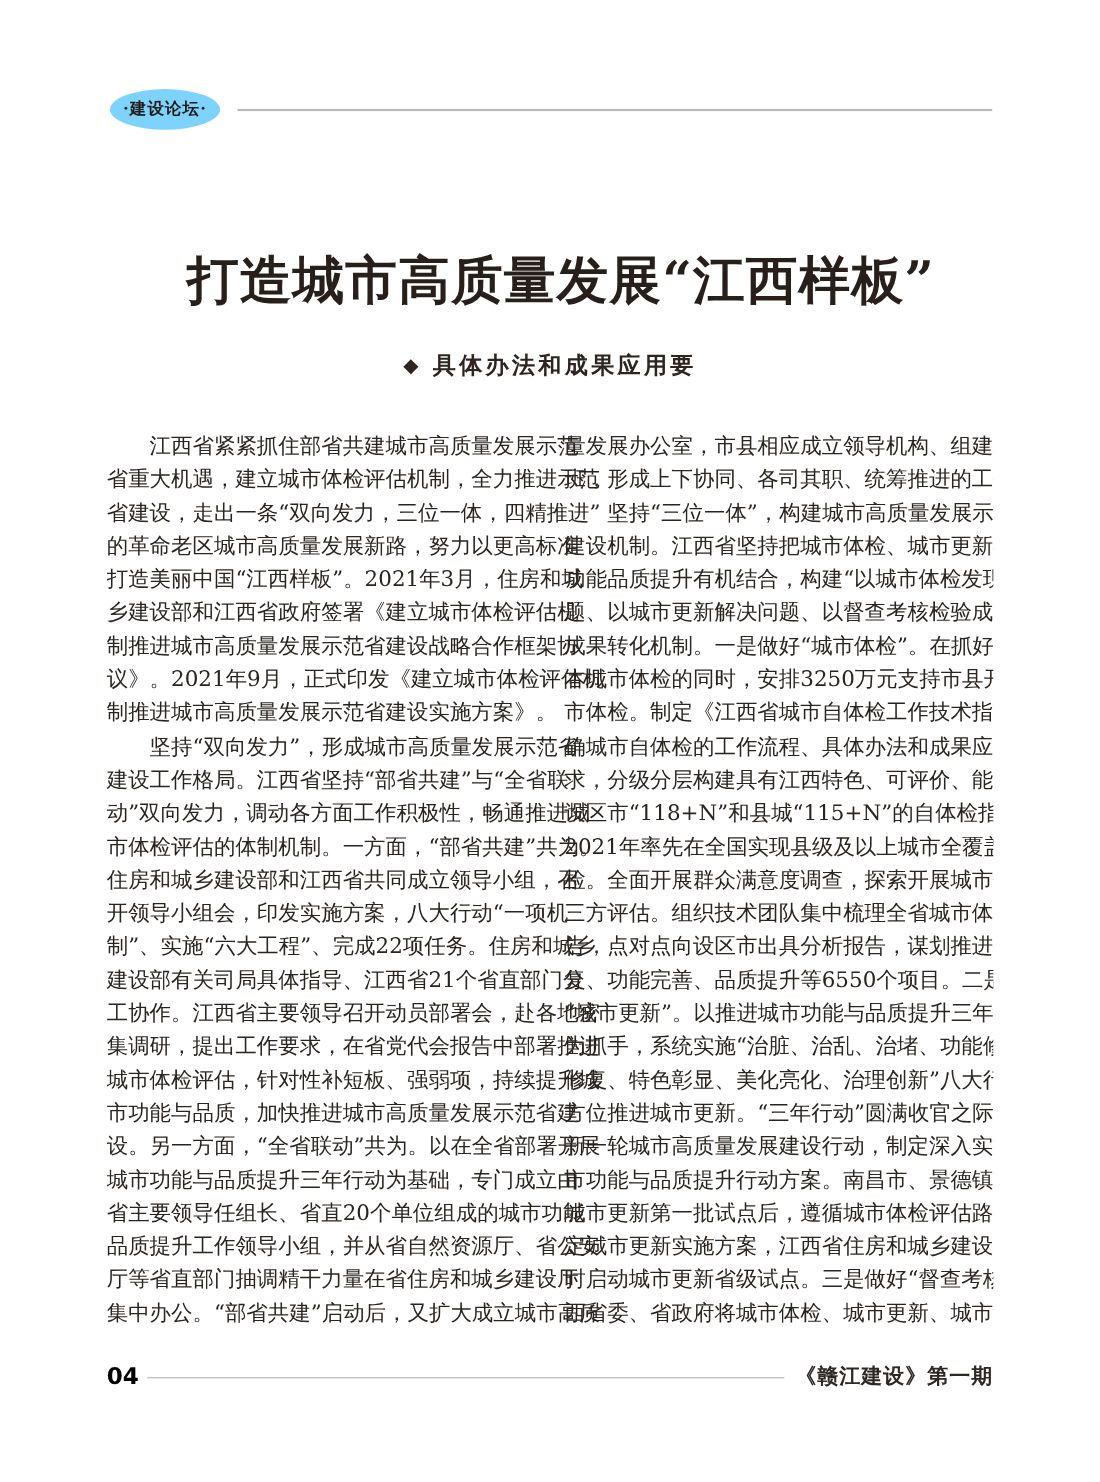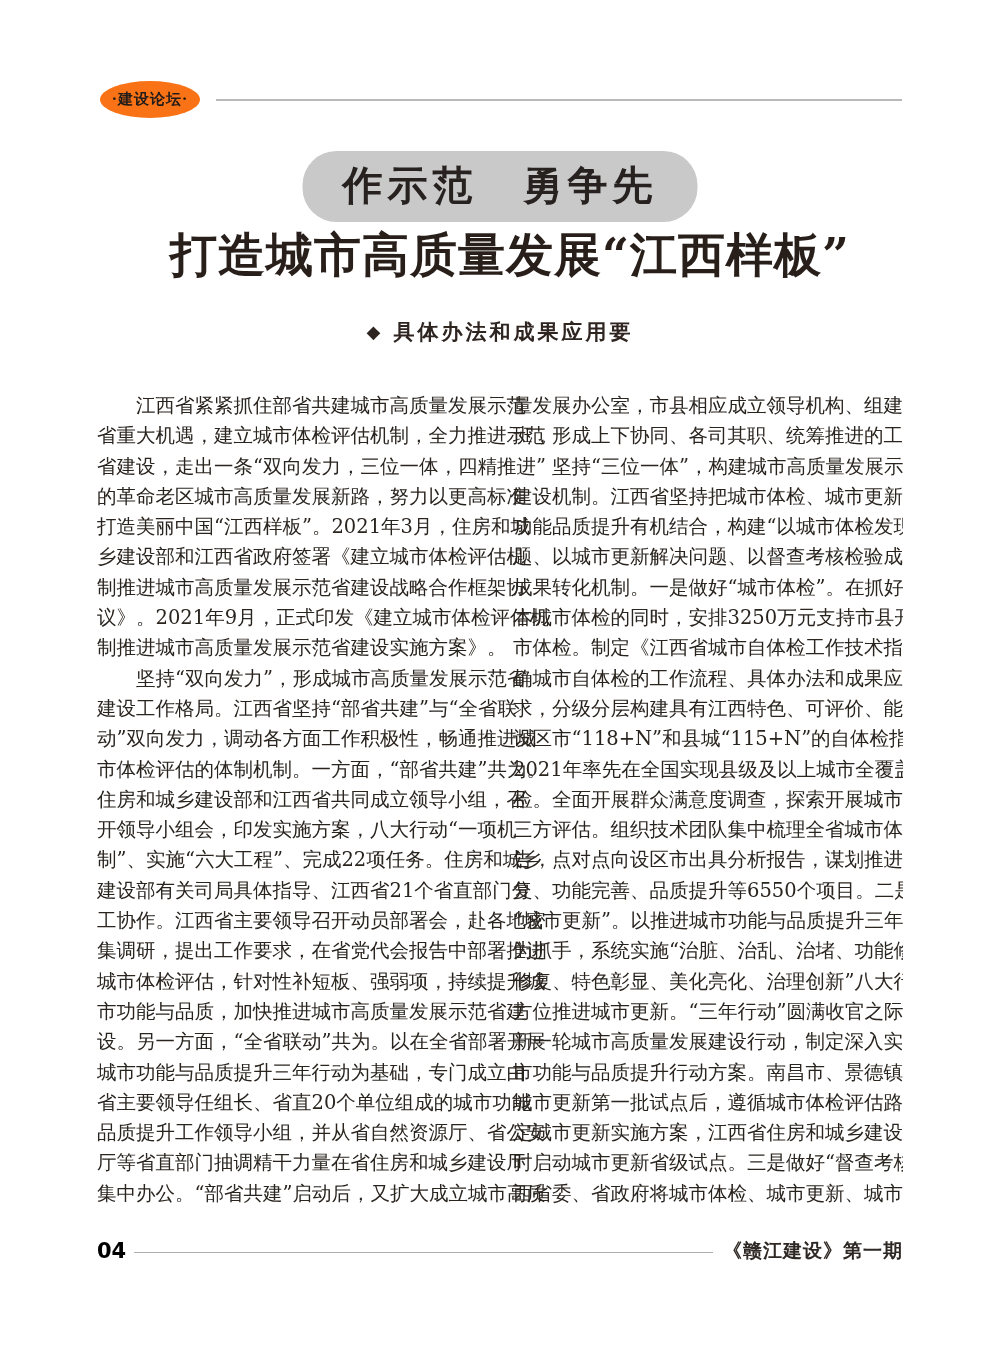--- a/index.html
+++ b/index.html
@@ -11,21 +11,21 @@
     color: #26211d;
     overflow: hidden;
   }
   .page { position: absolute; inset: 0; }
 
   
   .section-badge {
     position: absolute;
     left: 100px; top: 81px;
     width: 100px; height: 37px;
-    background: #f97316;
+    background: #7dd3fc;
     border-radius: 50%;
     display: flex; align-items: center; justify-content: center;
     font-size: 15px; font-weight: bold;
     letter-spacing: 1px;
     color: #211c19;
   }
   .header-rule {
     position: absolute;
     left: 216px; top: 99px;
     width: 686px; height: 2px;
@@ -127,21 +127,20 @@
 </style>
 </head>
 <body>
 
 <div class="page">
 
   <div class="section-badge">·建设论坛·</div>
 
   <div class="header-rule"></div>
 
-  <div class="kicker-pill">作示范　勇争先</div>
 
   <h1 class="article-title">打造城市高质量发展“江西样板”</h1>
 
   <div class="byline">
     <span class="diamond">◆</span><span>具体办法和成果应用要</span>
   </div>
 
   <main class="body-columns">
     <div class="column">
         <div class="bodyline">　　江西省紧紧抓住部省共建城市高质量发展示范</div>

